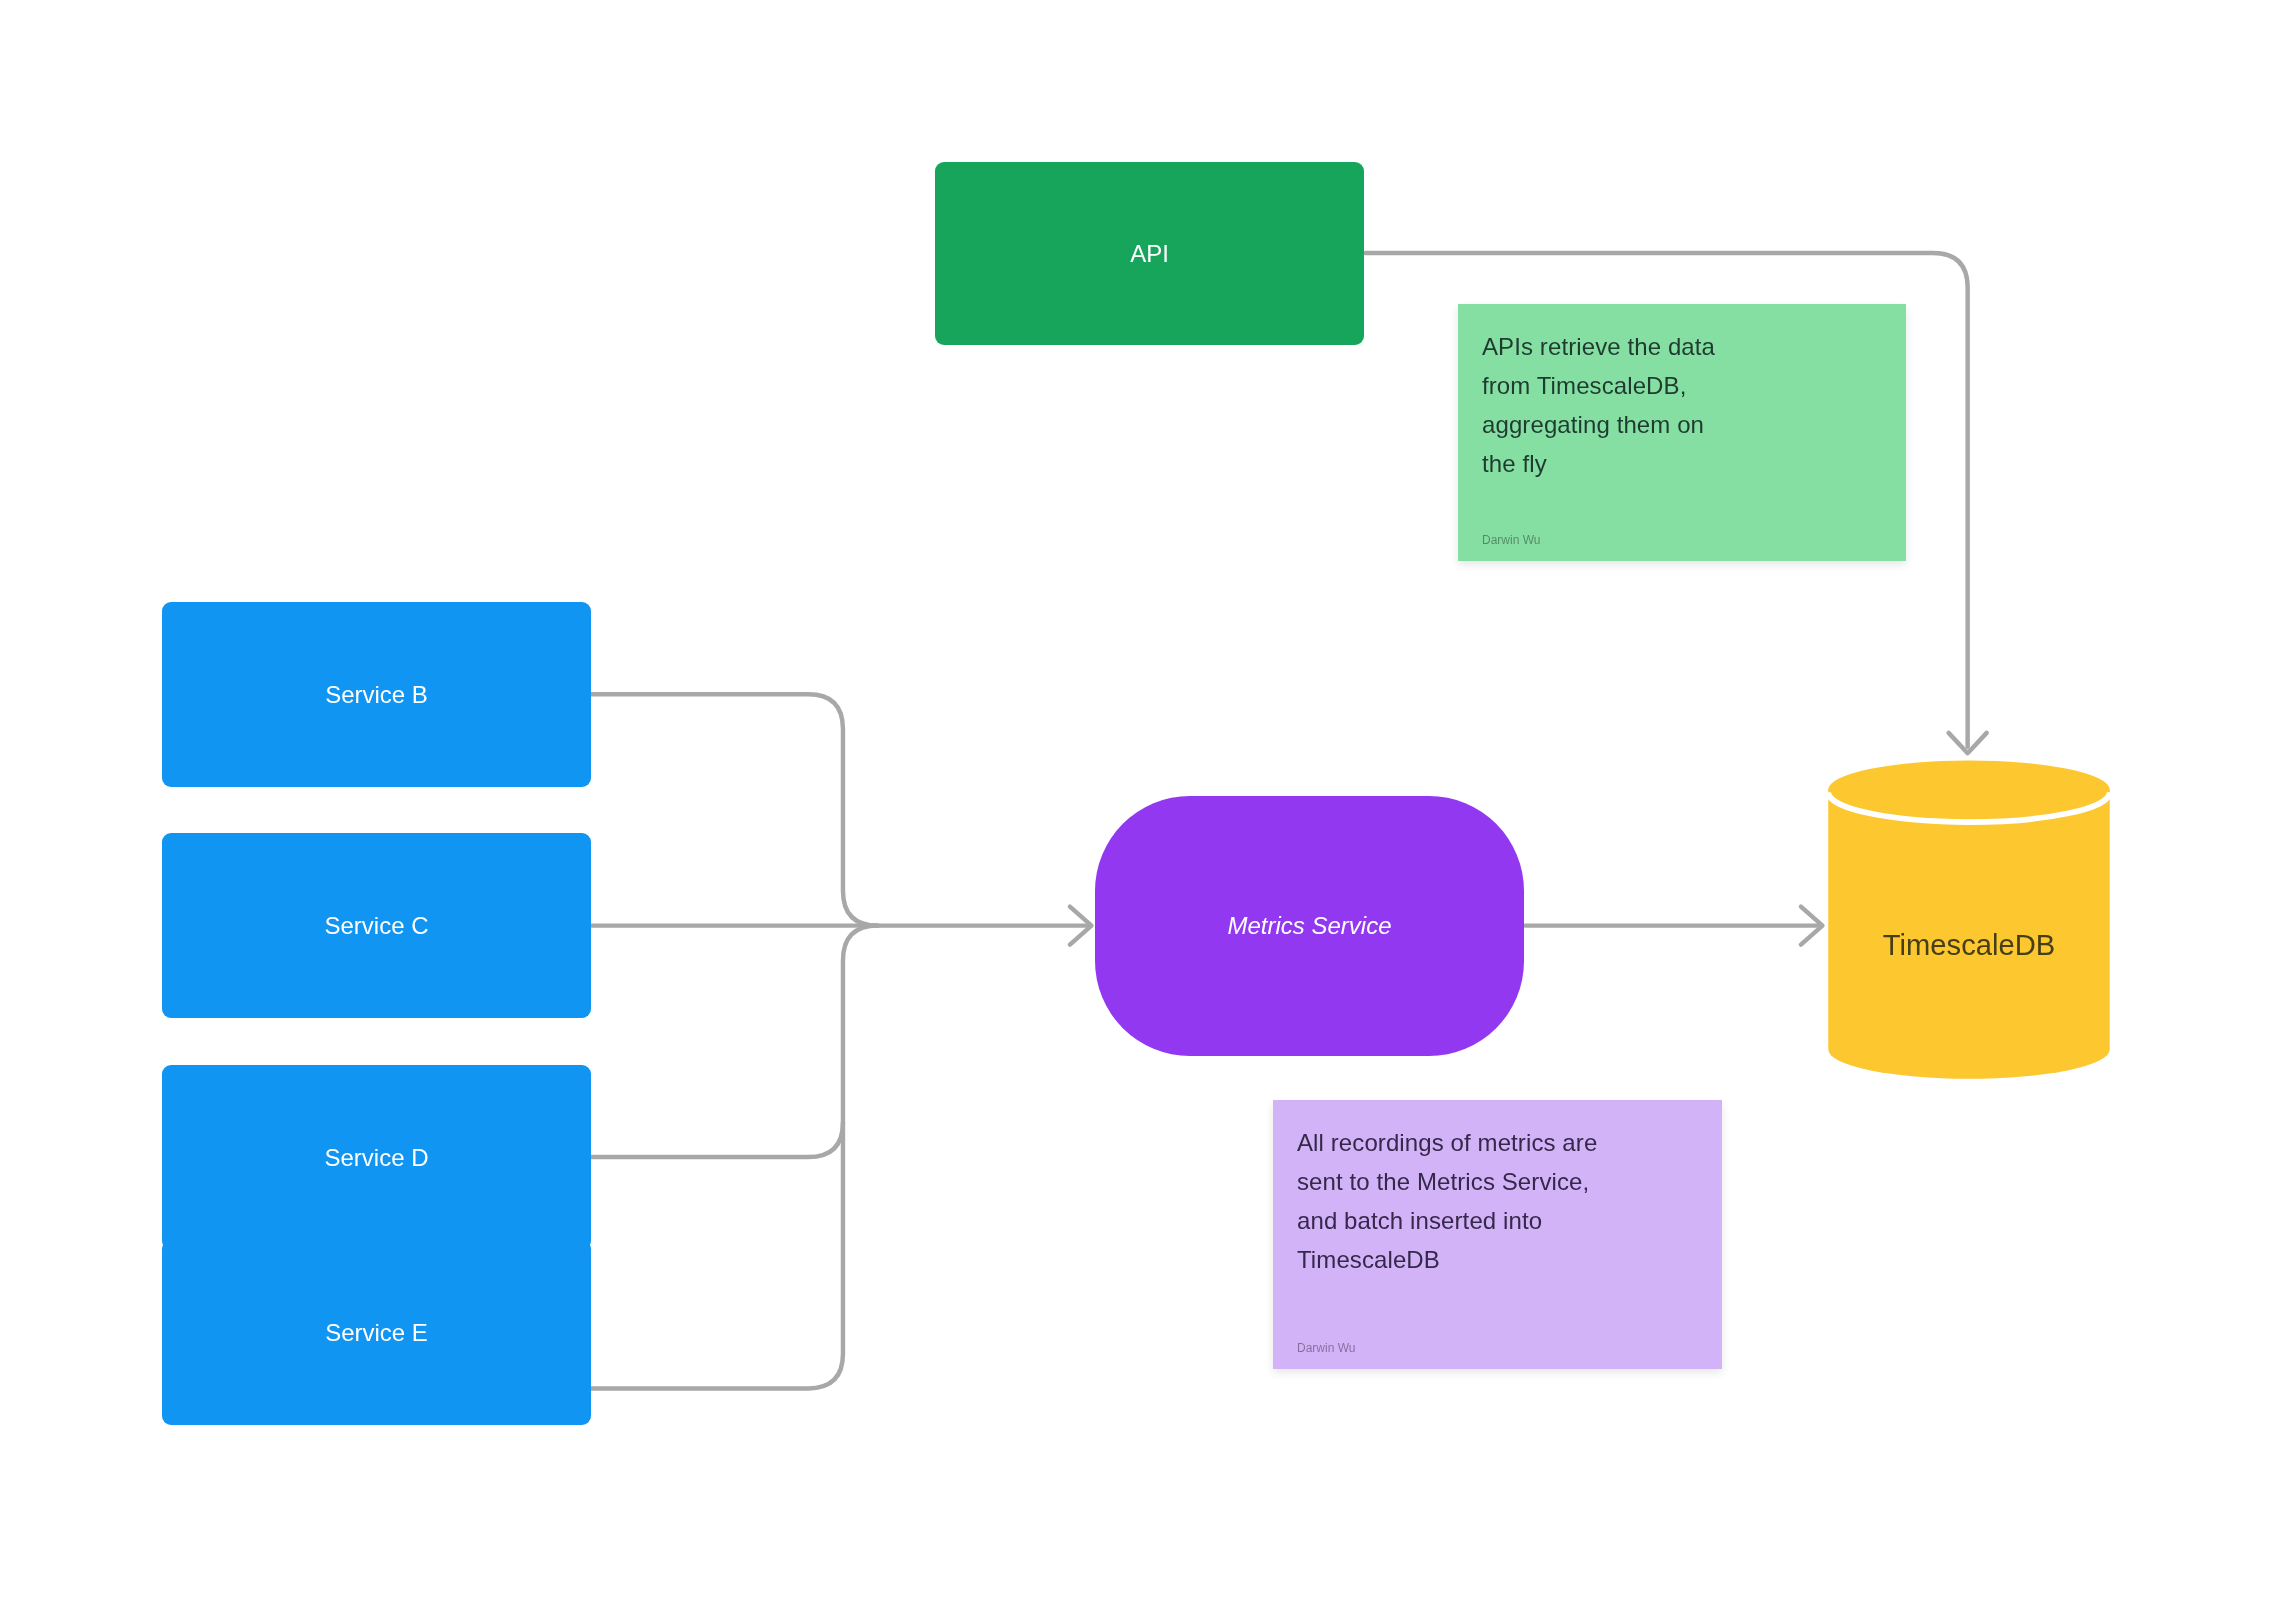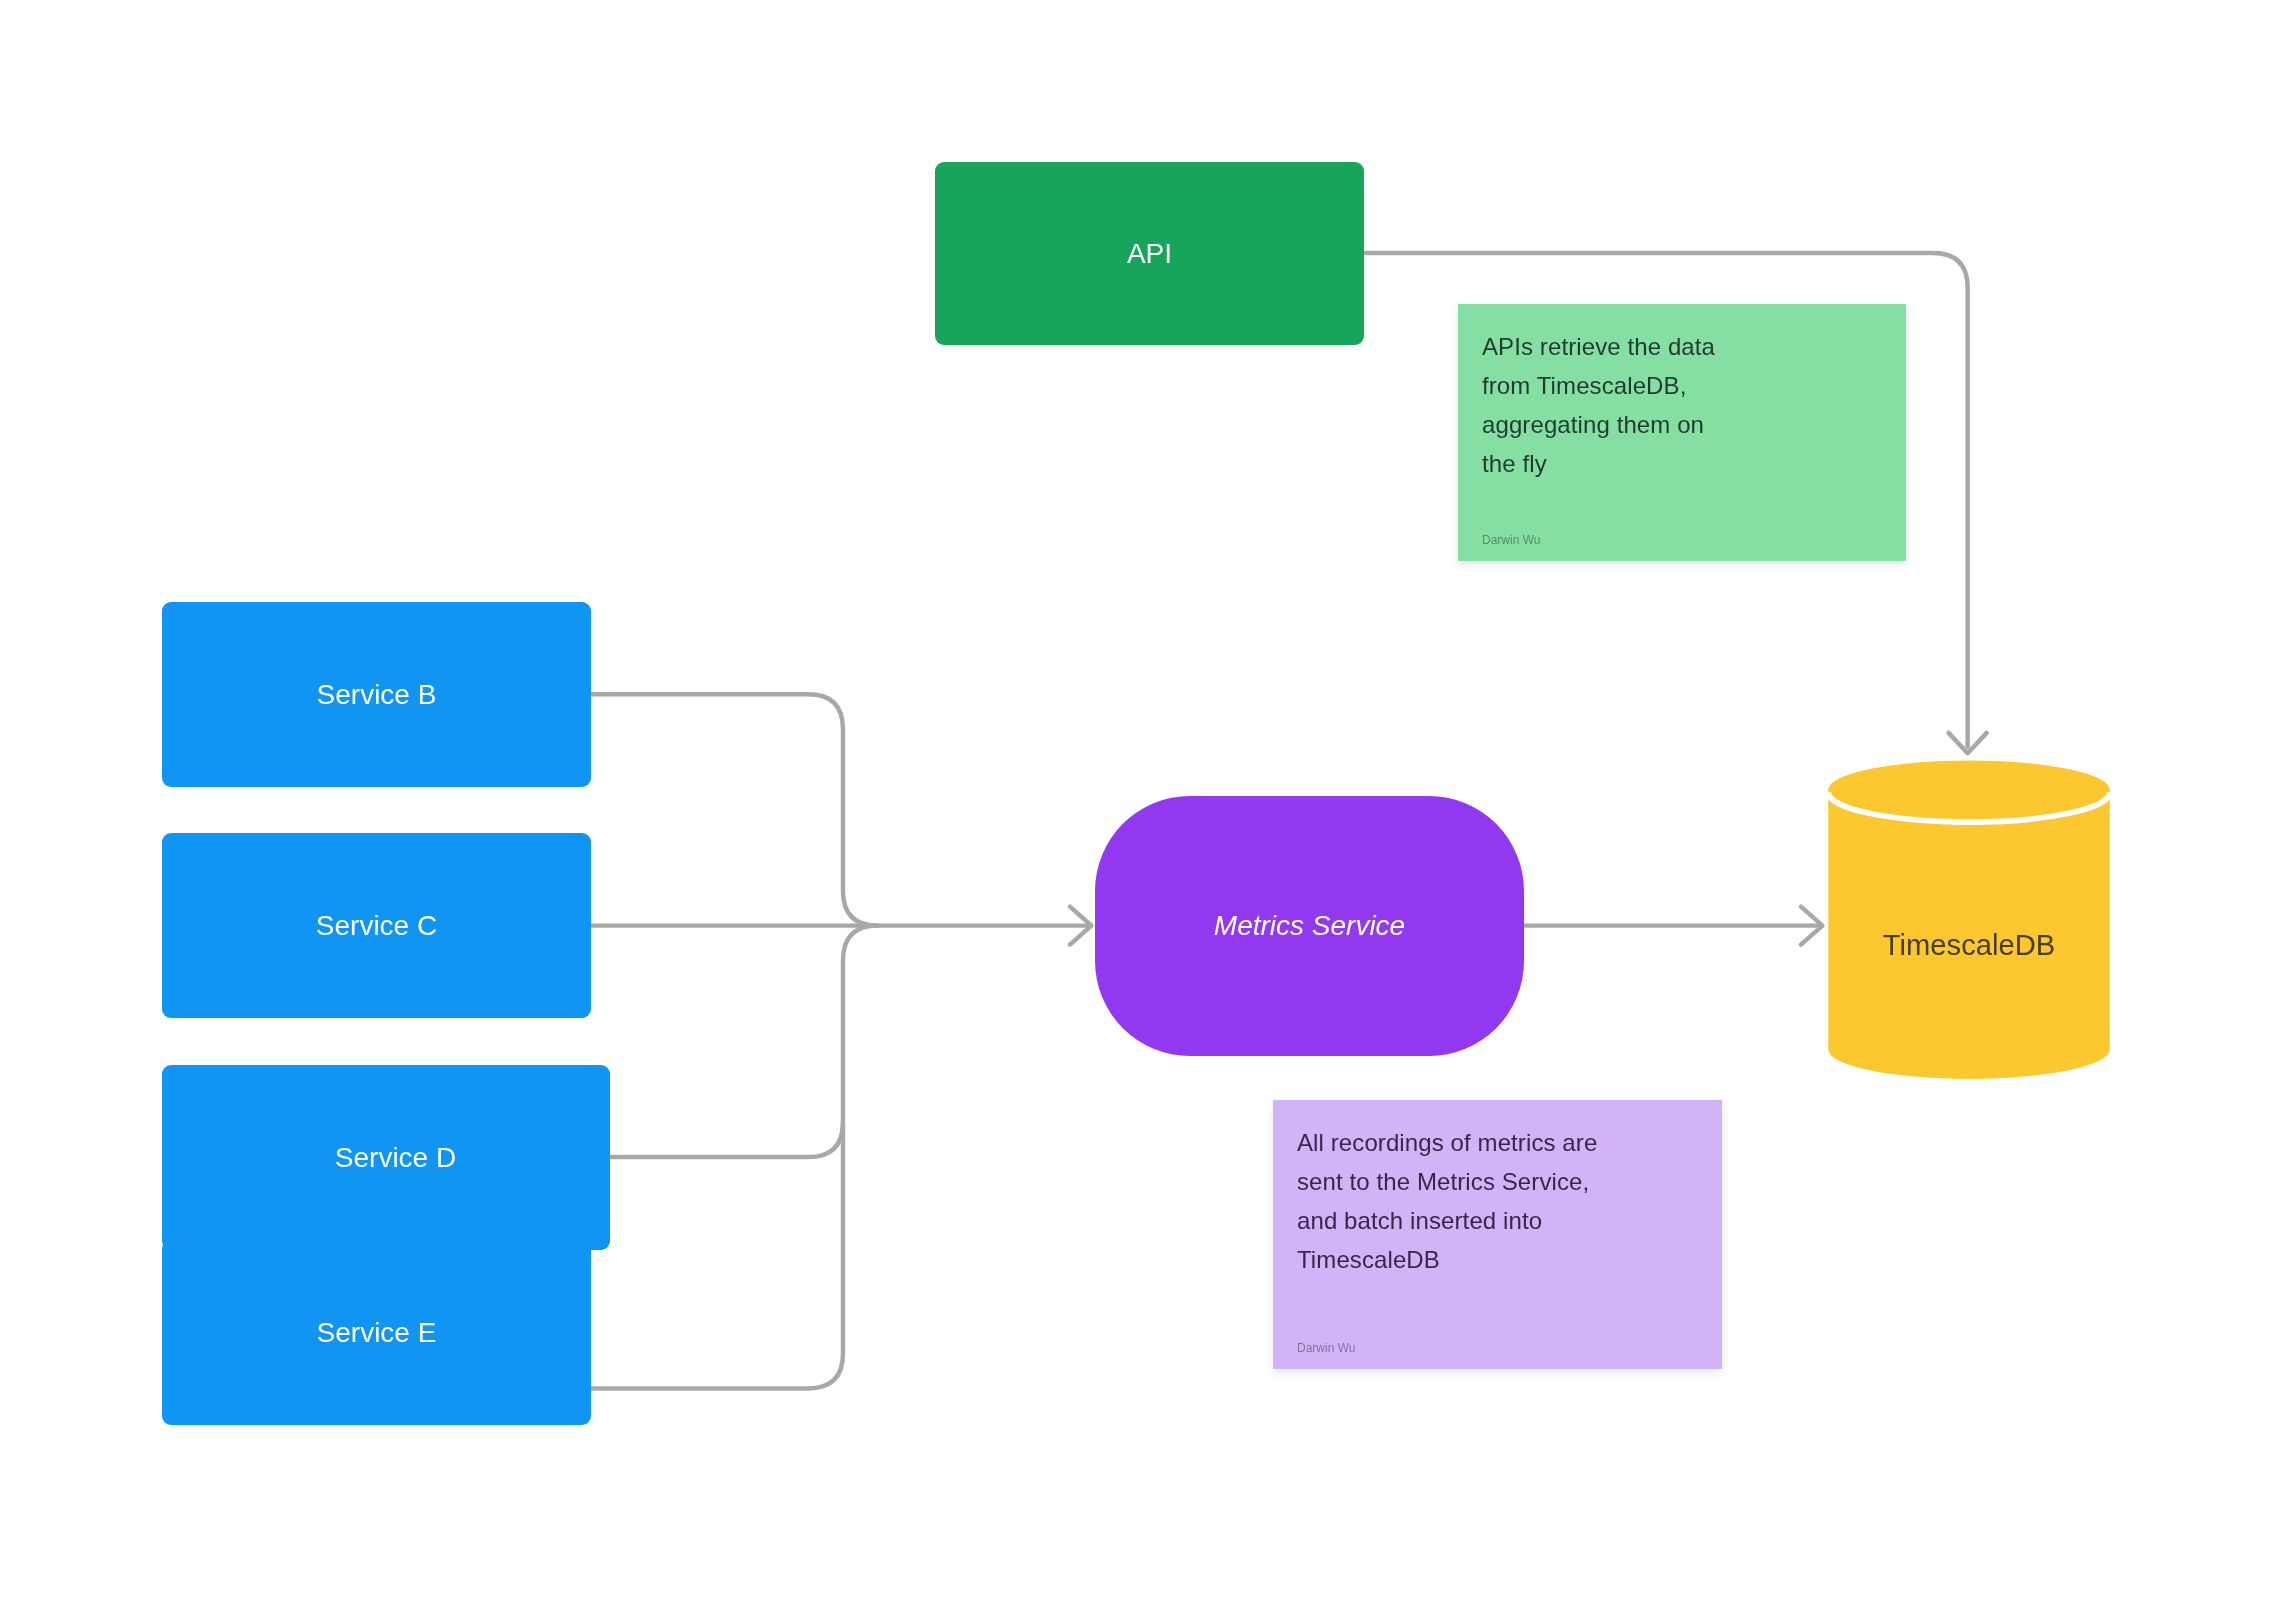--- a/index.html
+++ b/index.html
@@ -33,29 +33,29 @@
     fill:none;
     stroke:var(--connector-gray);
     stroke-width:7;
     stroke-linecap:round;
     stroke-linejoin:round;
   }
   .node{
     position:absolute;
     display:flex;align-items:center;justify-content:center;
     color:var(--node-text-light);
-    font-size:28px;
+    font-size:24px;
     z-index:2;
     text-align:center;
   }
   .rect-node{border-radius:9px;}
   .service{left:162px;width:429px;height:185px;background:var(--service-blue);}
   .service-b{top:602px;}
   .service-c{top:833px;}
-  .service-d{top:1065px;padding-left:19px;}
+  .service-d{top:1065px;}
   .service-e{top:1240px;}
   .api{left:935px;top:162px;width:429px;height:183px;background:var(--api-green);}
   .metrics{
     left:1095px;top:796px;width:429px;height:260px;
     background:var(--metrics-purple);
     border-radius:95px;
     font-style:italic;
   }
   .cylinder{
     position:absolute;left:1827px;top:758px;width:284px;height:336px;z-index:2;

